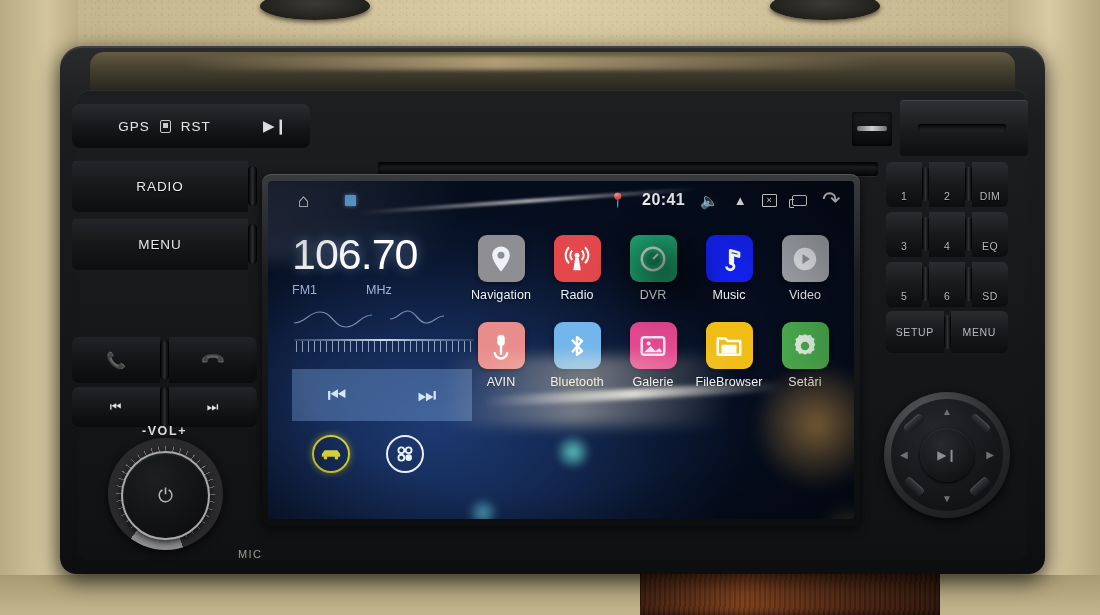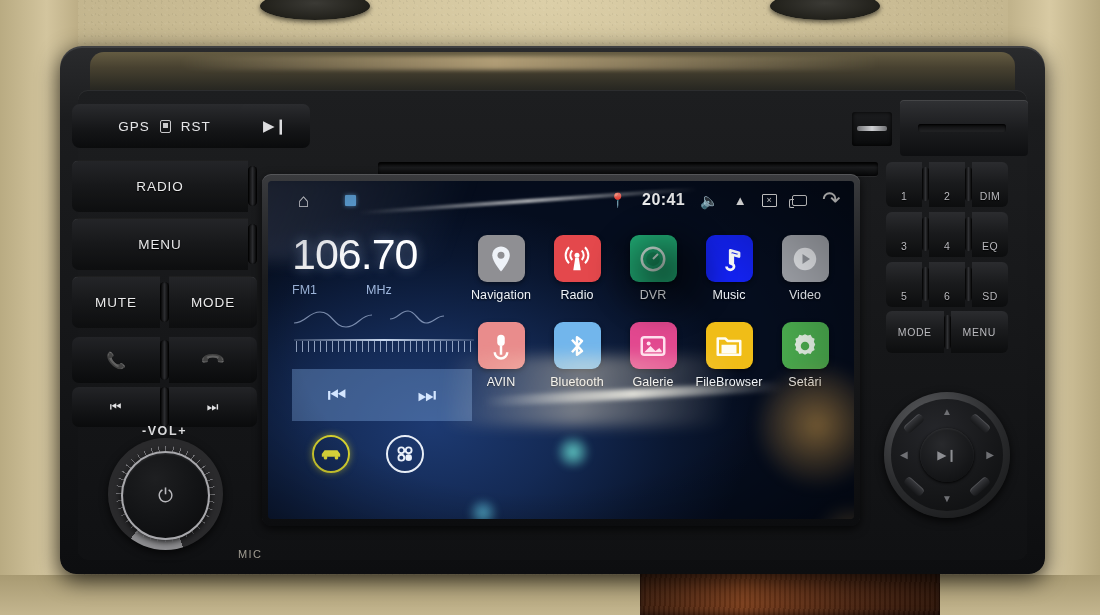--- a/index.html
+++ b/index.html
@@ -452,25 +452,20 @@
 
   <div class="btn-col" style="top:158px;">
     <div class="btn-row">
       <div class="hwbtn left">RADIO</div>
       <div class="btn-divider"></div>
     </div>
     <div class="btn-row">
       <div class="hwbtn left">MENU</div>
       <div class="btn-divider"></div>
     </div>
-    <div class="btn-row">
-      <div class="hwbtn left">MUTE</div>
-      <div class="btn-divider"></div>
-      <div class="hwbtn right">MODE</div>
-    </div>
   </div>
 
   <div class="call-row">
     <div class="call-btn left">
       <span>📞</span>
     </div>
     <div class="btn-divider"></div>
     <div class="call-btn right">
       <span style="display:inline-block;transform:rotate(135deg)">📞</span>
     </div>
@@ -512,21 +507,21 @@
       <div class="key last">EQ</div>
     </div>
     <div class="key-row">
       <div class="key first">5</div>
       <div class="key-div"></div>
       <div class="key">6</div>
       <div class="key-div"></div>
       <div class="key last">SD</div>
     </div>
     <div class="key-wide-row">
-      <div class="key-wide first">MODE</div>
+      <div class="key-wide first">SETUP</div>
       <div class="key-div"></div>
       <div class="key-wide last">MENU</div>
     </div>
   </div>
 
   <div class="dpad-wrap">
     <div class="dpad-ring"></div>
     <div class="dpad-face"></div>
     <div class="dp-corner dp-c1"></div>
     <div class="dp-corner dp-c2"></div>

